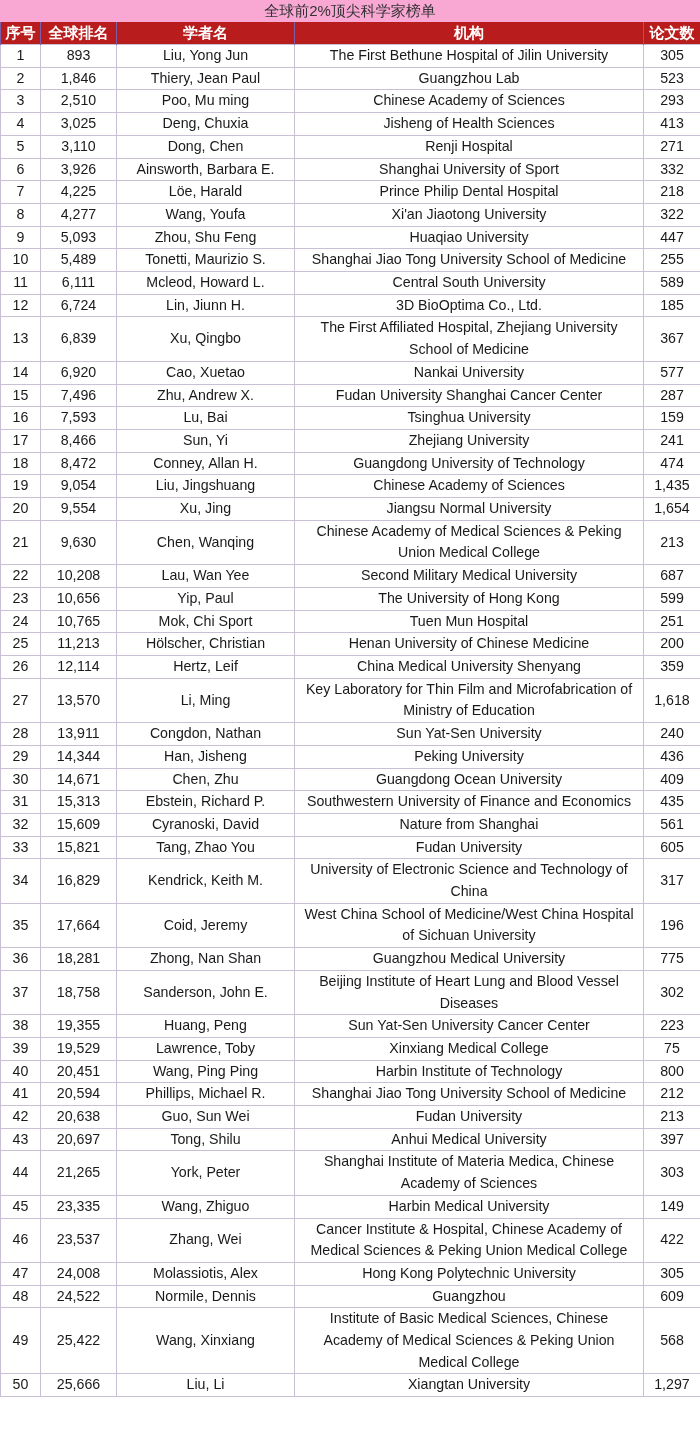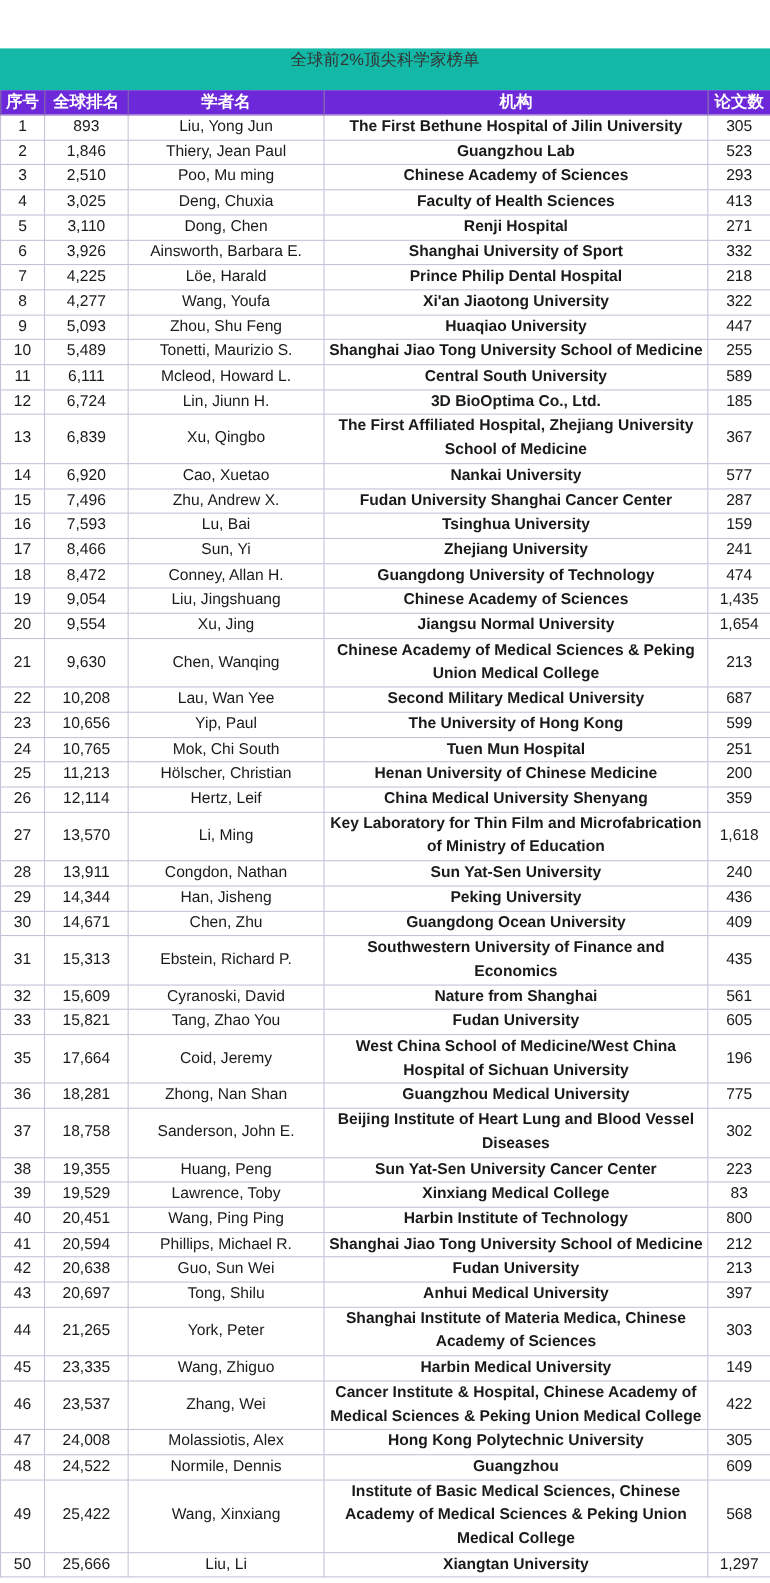--- a/index.html
+++ b/index.html
@@ -1,21 +1,21 @@
 <!DOCTYPE html>
 <html><head>
 <meta charset="utf-8">
 <style>
   html, body { margin: 0; padding: 0; background: #ffffff; }
   body { width: 700px; height: 1439px; overflow: hidden; font-family: "Liberation Sans", "DejaVu Sans", sans-serif; color: #1a1a1a; }
-  .title { height: 38px; line-height: 22px; text-align: center; font-size: 15px; color: #333; background: #14b8a6; margin-top: 44px; }
+  .title { height: 22px; line-height: 22px; text-align: center; font-size: 15px; color: #333; background: #f9a8d4; }
   table { border-collapse: collapse; width: 700px; table-layout: fixed; }
-  th { background: #6d28d9; color: #ffffff; font-weight: bold; font-size: 15px; height: 22px; line-height: 18px; padding: 0; text-align: center; border-left: 1px solid #7b5ea7; border-right: 1px solid #7b5ea7; }
+  th { background: #b91c1c; color: #ffffff; font-weight: bold; font-size: 15px; height: 22px; line-height: 18px; padding: 0; text-align: center; border-left: 1px solid #7b5ea7; border-right: 1px solid #7b5ea7; }
   td { font-size: 14.2px; line-height: 21.7px; padding: 0 2px; text-align: center; vertical-align: middle; border: 1px solid #c9c0d6; }
-  td.inst { padding: 0 4px; font-weight: bold; }
+  td.inst { padding: 0 4px; }
   tr.row td { height: 20.8px; }
   col.c1 { width: 40px; } col.c2 { width: 76px; } col.c3 { width: 178px; } col.c4 { width: 349px; } col.c5 { width: 57px; }
 </style>
 </head>
 <body>
 
 <div class="title">全球前2%顶尖科学家榜单</div>
 <table>
   <colgroup>
       <col class="c1">
@@ -52,21 +52,21 @@
         <td>3</td>
         <td>2,510</td>
         <td>Poo, Mu ming</td>
         <td class="inst">Chinese Academy of Sciences</td>
         <td>293</td>
       </tr>
       <tr class="row">
         <td>4</td>
         <td>3,025</td>
         <td>Deng, Chuxia</td>
-        <td class="inst">Faculty of Health Sciences</td>
+        <td class="inst">Jisheng of Health Sciences</td>
         <td>413</td>
       </tr>
       <tr class="row">
         <td>5</td>
         <td>3,110</td>
         <td>Dong, Chen</td>
         <td class="inst">Renji Hospital</td>
         <td>271</td>
       </tr>
       <tr class="row">
@@ -191,21 +191,21 @@
       <tr class="row">
         <td>23</td>
         <td>10,656</td>
         <td>Yip, Paul</td>
         <td class="inst">The University of Hong Kong</td>
         <td>599</td>
       </tr>
       <tr class="row">
         <td>24</td>
         <td>10,765</td>
-        <td>Mok, Chi South</td>
+        <td>Mok, Chi Sport</td>
         <td class="inst">Tuen Mun Hospital</td>
         <td>251</td>
       </tr>
       <tr class="row">
         <td>25</td>
         <td>11,213</td>
         <td>Hölscher, Christian</td>
         <td class="inst">Henan University of Chinese Medicine</td>
         <td>200</td>
       </tr>
@@ -259,20 +259,27 @@
         <td>561</td>
       </tr>
       <tr class="row">
         <td>33</td>
         <td>15,821</td>
         <td>Tang, Zhao You</td>
         <td class="inst">Fudan University</td>
         <td>605</td>
       </tr>
       <tr class="row">
+        <td>34</td>
+        <td>16,829</td>
+        <td>Kendrick, Keith M.</td>
+        <td class="inst">University of Electronic Science and Technology of China</td>
+        <td>317</td>
+      </tr>
+      <tr class="row">
         <td>35</td>
         <td>17,664</td>
         <td>Coid, Jeremy</td>
         <td class="inst">West China School of Medicine/West China Hospital of Sichuan University</td>
         <td>196</td>
       </tr>
       <tr class="row">
         <td>36</td>
         <td>18,281</td>
         <td>Zhong, Nan Shan</td>
@@ -291,21 +298,21 @@
         <td>19,355</td>
         <td>Huang, Peng</td>
         <td class="inst">Sun Yat-Sen University Cancer Center</td>
         <td>223</td>
       </tr>
       <tr class="row">
         <td>39</td>
         <td>19,529</td>
         <td>Lawrence, Toby</td>
         <td class="inst">Xinxiang Medical College</td>
-        <td>83</td>
+        <td>75</td>
       </tr>
       <tr class="row">
         <td>40</td>
         <td>20,451</td>
         <td>Wang, Ping Ping</td>
         <td class="inst">Harbin Institute of Technology</td>
         <td>800</td>
       </tr>
       <tr class="row">
         <td>41</td>

